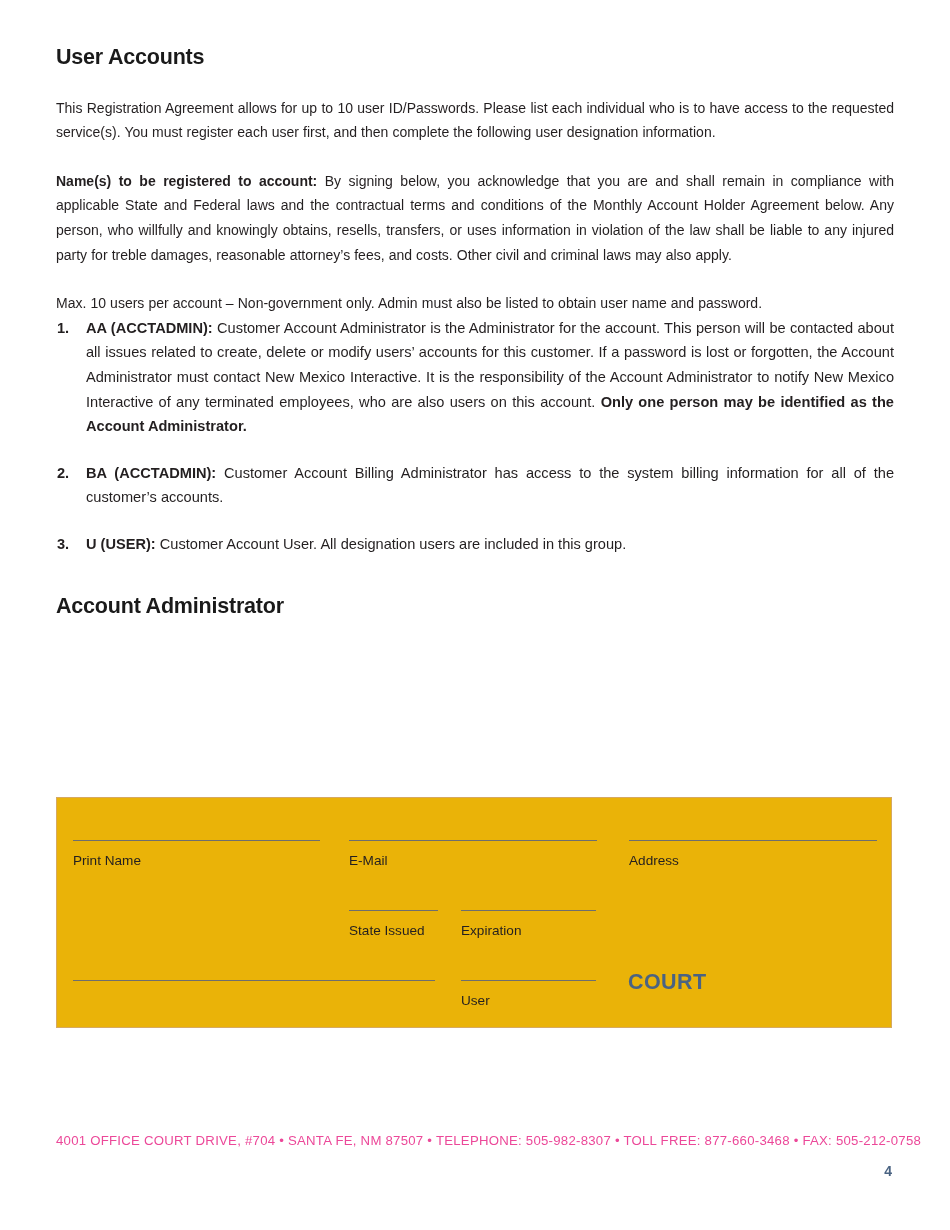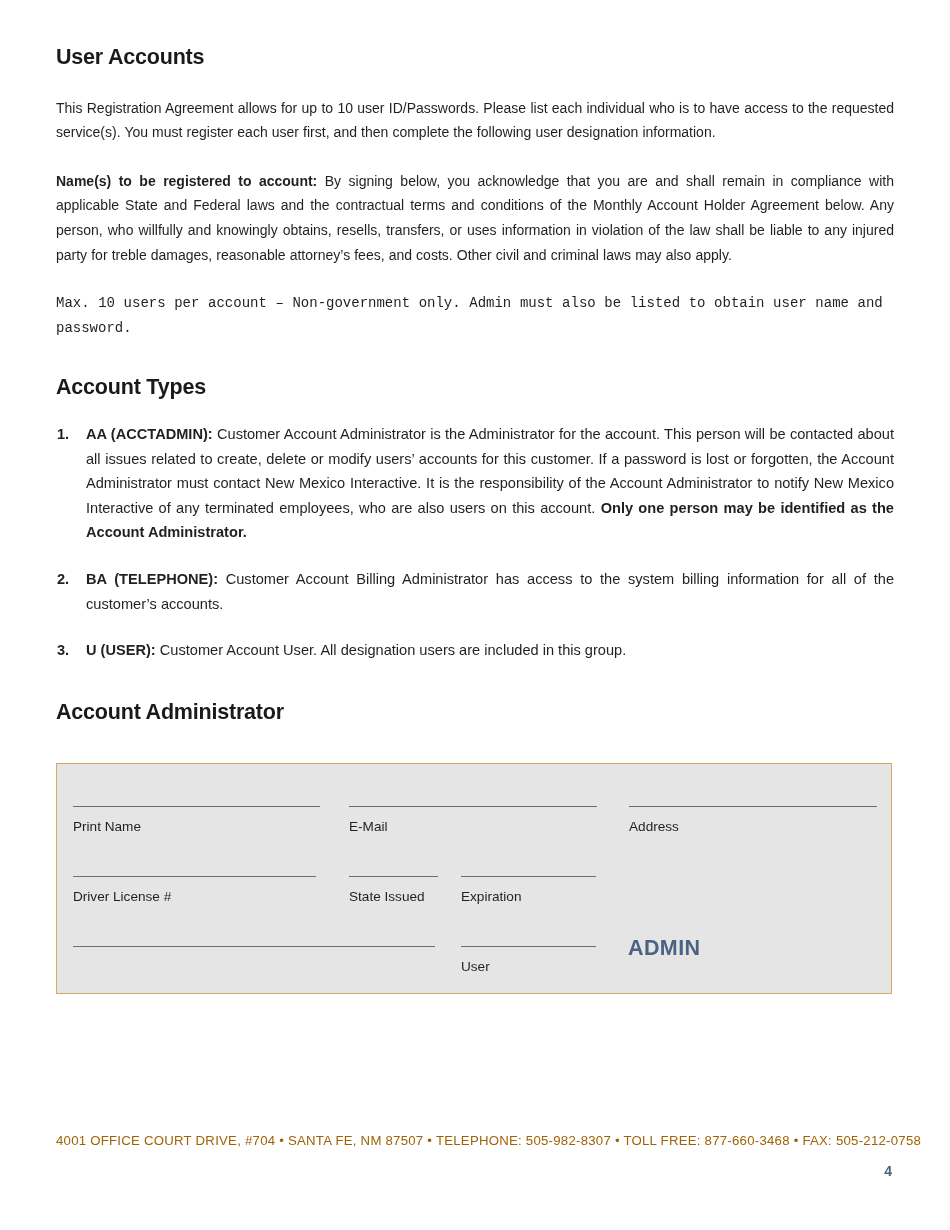--- a/index.html
+++ b/index.html
@@ -51,21 +51,20 @@
     margin: 0 0 24px 0;
     text-align: justify;
     color: #231f20;
     word-spacing: 0.2px;
   }
   p.body-text.last-para {
     margin-bottom: 0;
   }
   p.body-text.no-justify {
     text-align: left;
-    font-family: Liberation Mono, monospace;
   }
   b, strong { font-weight: bold; }
 
   ol.acct-list {
     margin: 0;
     padding: 0;
     list-style: none;
   }
   ol.acct-list li {
     position: relative;
@@ -83,26 +82,26 @@
     top: 0;
     font-weight: bold;
     font-size: 14.6px;
   }
   ol.acct-list li.tight { text-align: left; }
 
   
   .form-box {
     position: absolute;
     left: 56px;
-    top: 763px;
+    top: 797px;
     width: 836px;
     height: 231px;
     border: 1.5px solid #d6a962;
     box-sizing: border-box;
-    background: #e5e5e5;
+    background: #eab308;
     text-decoration: underline;
   }
   .field {
     position: absolute;
     box-sizing: border-box;
   }
   .field .rule {
     border-bottom: 1.6px solid #6e6e6e;
     height: 1px;
     width: 100%;
@@ -126,21 +125,21 @@
   
   .footer {
     position: absolute;
     left: 56px;
     top: 1133px;
     width: 836px;
   }
   .footer-text {
     font-size: 13.2px;
     letter-spacing: 0.25px;
-    color: #a16207;
+    color: #ec4899;
     white-space: nowrap;
     text-align: left;
   }
   .page-number {
     position: absolute;
     right: 0;
     top: 30px;
     font-size: 14px;
     font-weight: bold;
     color: #4a6382;
@@ -157,28 +156,27 @@
 
     <p class="body-text">This Registration Agreement allows for up to 10 user ID/Passwords. Please list each individual who is to have access to the requested service(s). You must register each user first, and then complete the following user designation information.</p>
 
 
     <p class="body-text">
       <b>Name(s) to be registered to account:</b><span> By signing below, you acknowledge that you are and shall remain in compliance with applicable State and Federal laws and the contractual terms and conditions of the Monthly Account Holder Agreement below. Any person, who willfully and knowingly obtains, resells, transfers, or uses information in violation of the law shall be liable to any injured party for treble damages, reasonable attorney’s fees, and costs. Other civil and criminal laws may also apply.</span>
     </p>
 
     <p class="body-text no-justify last-para">Max. 10 users per account – Non-government only. Admin must also be listed to obtain user name and password.</p>
 
-    <h1 class="section-title second">Account Types</h1>
 
     <ol class="acct-list">
       <li>
         <span class="num">1.</span><b>AA (ACCTADMIN):</b><span> Customer Account Administrator is the Administrator for the account. This person will be contacted about all issues related to create, delete or modify users’ accounts for this customer. If a password is lost or forgotten, the Account Administrator must contact New Mexico Interactive. It is the responsibility of the Account Administrator to notify New Mexico Interactive of any terminated employees, who are also users on this account. </span><b>Only one person may be identified as the Account Administrator.</b>
       </li>
       <li>
-        <span class="num">2.</span><b>BA (TELEPHONE):</b><span> Customer Account Billing Administrator has access to the system billing information for all of the customer’s accounts.</span>
+        <span class="num">2.</span><b>BA (ACCTADMIN):</b><span> Customer Account Billing Administrator has access to the system billing information for all of the customer’s accounts.</span>
       </li>
       <li class="tight">
         <span class="num">3.</span><b>U (USER):</b><span> Customer Account User. All designation users are included in this group.</span>
       </li>
     </ol>
 
     <h1 class="section-title third">Account Administrator</h1>
   </div>
 
   <div class="form-box">
@@ -189,42 +187,38 @@
     </div>
     <div class="field" style="left:292px; top:41px; width:248px;">
       <div class="rule"></div>
       <div class="flabel">E-Mail</div>
     </div>
     <div class="field" style="left:572px; top:41px; width:248px;">
       <div class="rule"></div>
       <div class="flabel">Address</div>
     </div>
 
-    <div class="field" style="left:16px; top:111px; width:243px;">
-      <div class="rule"></div>
-      <div class="flabel">Driver License #</div>
-    </div>
     <div class="field" style="left:292px; top:111px; width:89px;">
       <div class="rule"></div>
       <div class="flabel">State Issued</div>
     </div>
     <div class="field" style="left:404px; top:111px; width:135px;">
       <div class="rule"></div>
       <div class="flabel">Expiration</div>
     </div>
 
     <div class="field" style="left:16px; top:181px; width:362px;">
       <div class="rule"></div>
     </div>
     <div class="field" style="left:404px; top:181px; width:135px;">
       <div class="rule"></div>
       <div class="flabel">User</div>
     </div>
 
-    <div class="admin-mark" style="left:571px; top:172px;">ADMIN</div>
+    <div class="admin-mark" style="left:571px; top:172px;">COURT</div>
   </div>
 
   <div class="footer">
     <div class="footer-text">4001 OFFICE COURT DRIVE, #704 • SANTA FE, NM 87507 • TELEPHONE: 505-982-8307 • TOLL FREE: 877-660-3468 • FAX: 505-212-0758</div>
     <div class="page-number">4</div>
   </div>
 
 </div>
 
 </body></html>

